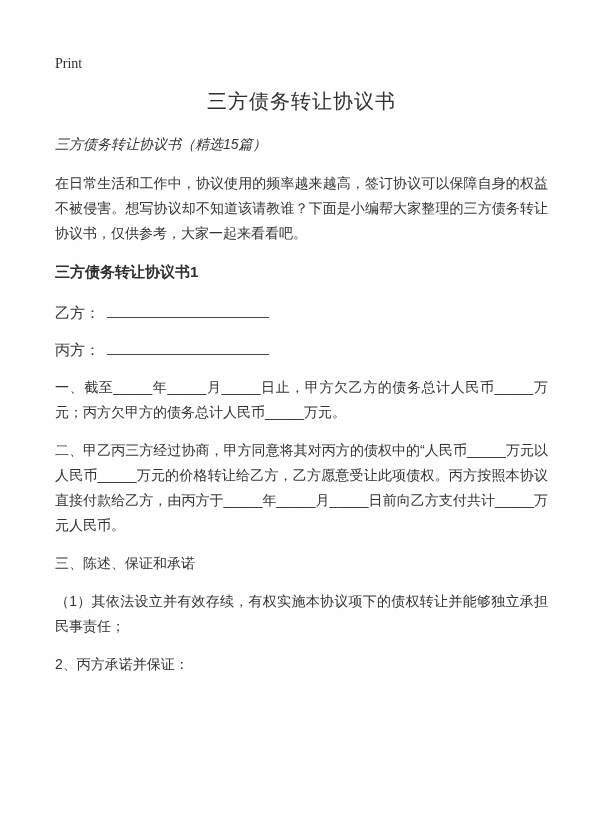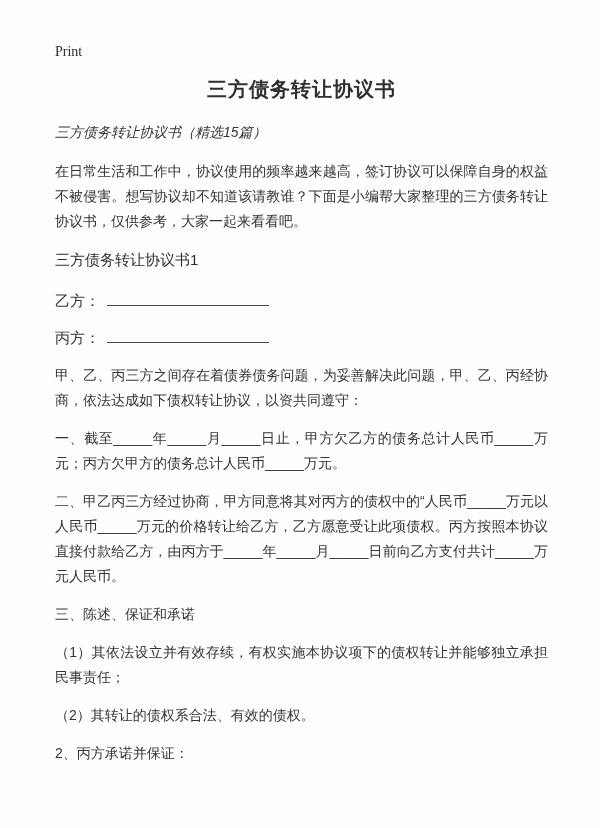--- a/index.html
+++ b/index.html
@@ -6,57 +6,57 @@
     margin: 0;
     padding: 0;
     background: #ffffff;
   }
   .page {
     position: relative;
     width: 600px;
     height: 828px;
     box-sizing: border-box;
     background: #fefefe;
-    padding: 44px 52px 20px 55px;
+    padding: 56px 52px 20px 55px;
     color: #333333;
     font-family: "Liberation Sans", "DejaVu Sans", sans-serif;
     font-size: 14px;
     line-height: 25px;
     overflow: hidden;
   }
   .print-link {
     font-family: "Liberation Serif", "DejaVu Serif", serif;
     font-size: 14px;
     line-height: 16px;
     color: #2e2e2e;
     margin: 0 0 16px 0;
     cursor: pointer;
   }
   h1.doc-title {
     font-size: 20px;
     line-height: 26px;
-    font-weight: bold;
+    font-weight: normal;
     text-align: center;
     color: #2f2f2f;
     margin: 0 0 18px 0;
     letter-spacing: 1px;
   }
   p.para {
     margin: 0 0 13px 0;
     text-align: justify;
     word-break: break-all;
   }
   p.subtitle {
     margin: 0 0 14px 0;
     font-style: italic;
   }
   h2.sub-heading {
     font-size: 15px;
     line-height: 25px;
-    font-weight: normal;
+    font-weight: bold;
     color: #2f2f2f;
     margin: 6px 0 17px 0;
   }
   p.party-row {
     margin: 0 0 13px 0;
     line-height: 24px;
     font-size: 15px;
   }
   .blank-line {
     display: inline-block;
@@ -87,28 +87,26 @@
 
 
   <p class="party-row">
     <span>乙方：</span><span class="blank-line"></span>
   </p>
 
   <p class="party-row">
     <span>丙方：</span><span class="blank-line"></span>
   </p>
 
-  <p class="para">甲、乙、丙三方之间存在着债券债务问题，为妥善解决此问题，甲、乙、丙经协商，依法达成如下债权转让协议，以资共同遵守：</p>
 
   <p class="para">一、截至_____年_____月_____日止，甲方欠乙方的债务总计人民币_____万元；丙方欠甲方的债务总计人民币_____万元。</p>
 
   <p class="para">二、甲乙丙三方经过协商，甲方同意将其对丙方的债权中的“人民币_____万元以人民币_____万元的价格转让给乙方，乙方愿意受让此项债权。丙方按照本协议直接付款给乙方，由丙方于_____年_____月_____日前向乙方支付共计_____万元人民币。</p>
 
   <p class="para clause-heading">三、陈述、保证和承诺</p>
 
 
   <p class="para">（1）其依法设立并有效存续，有权实施本协议项下的债权转让并能够独立承担民事责任；</p>
 
-  <p class="para">（2）其转让的债权系合法、有效的债权。</p>
 
   <p class="para">2、丙方承诺并保证：</p>
 
 </div>
 
 </body></html>

